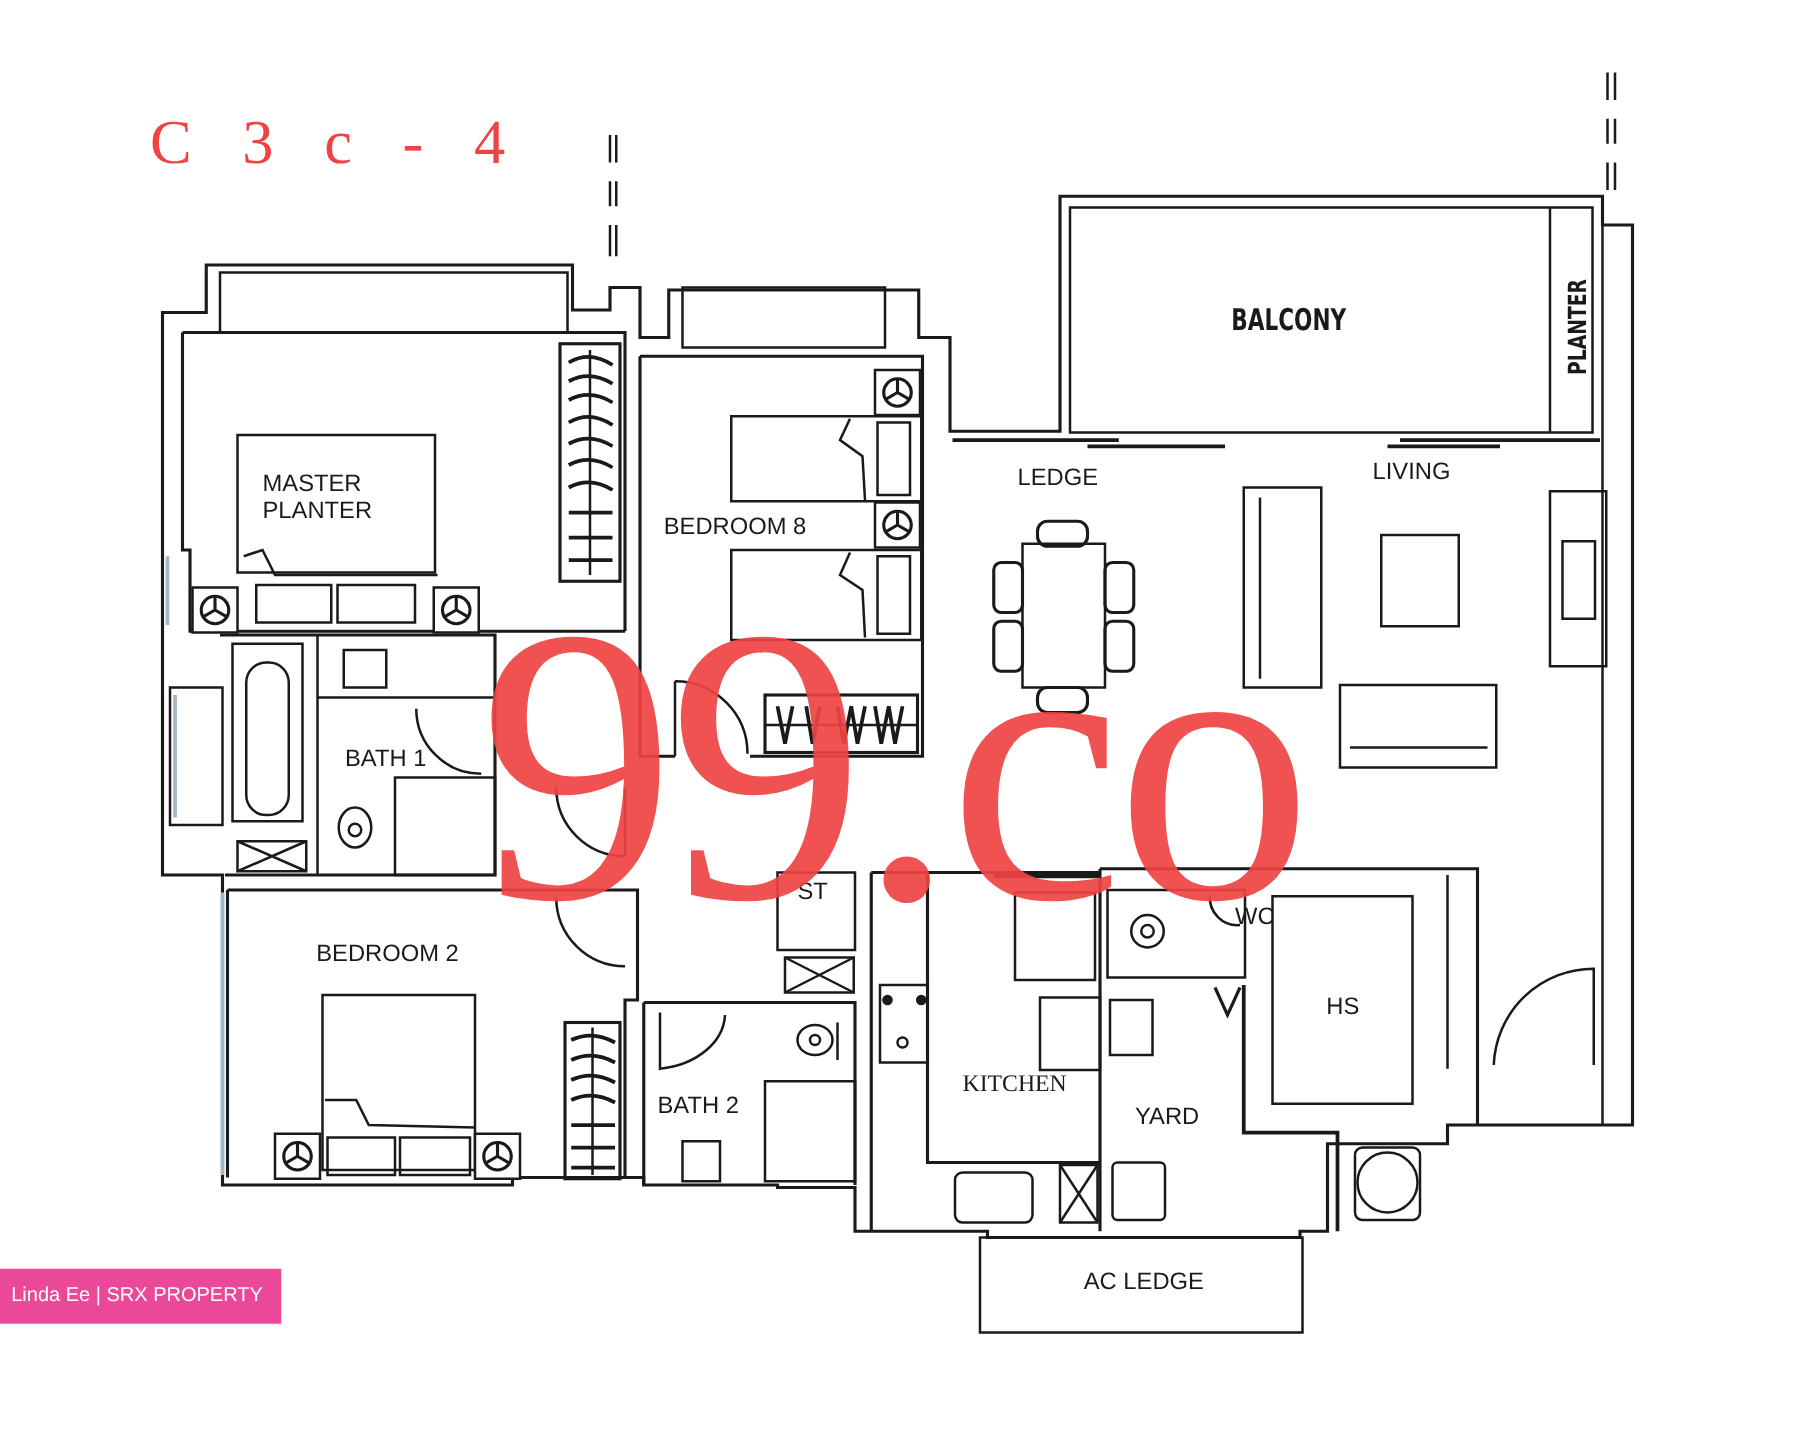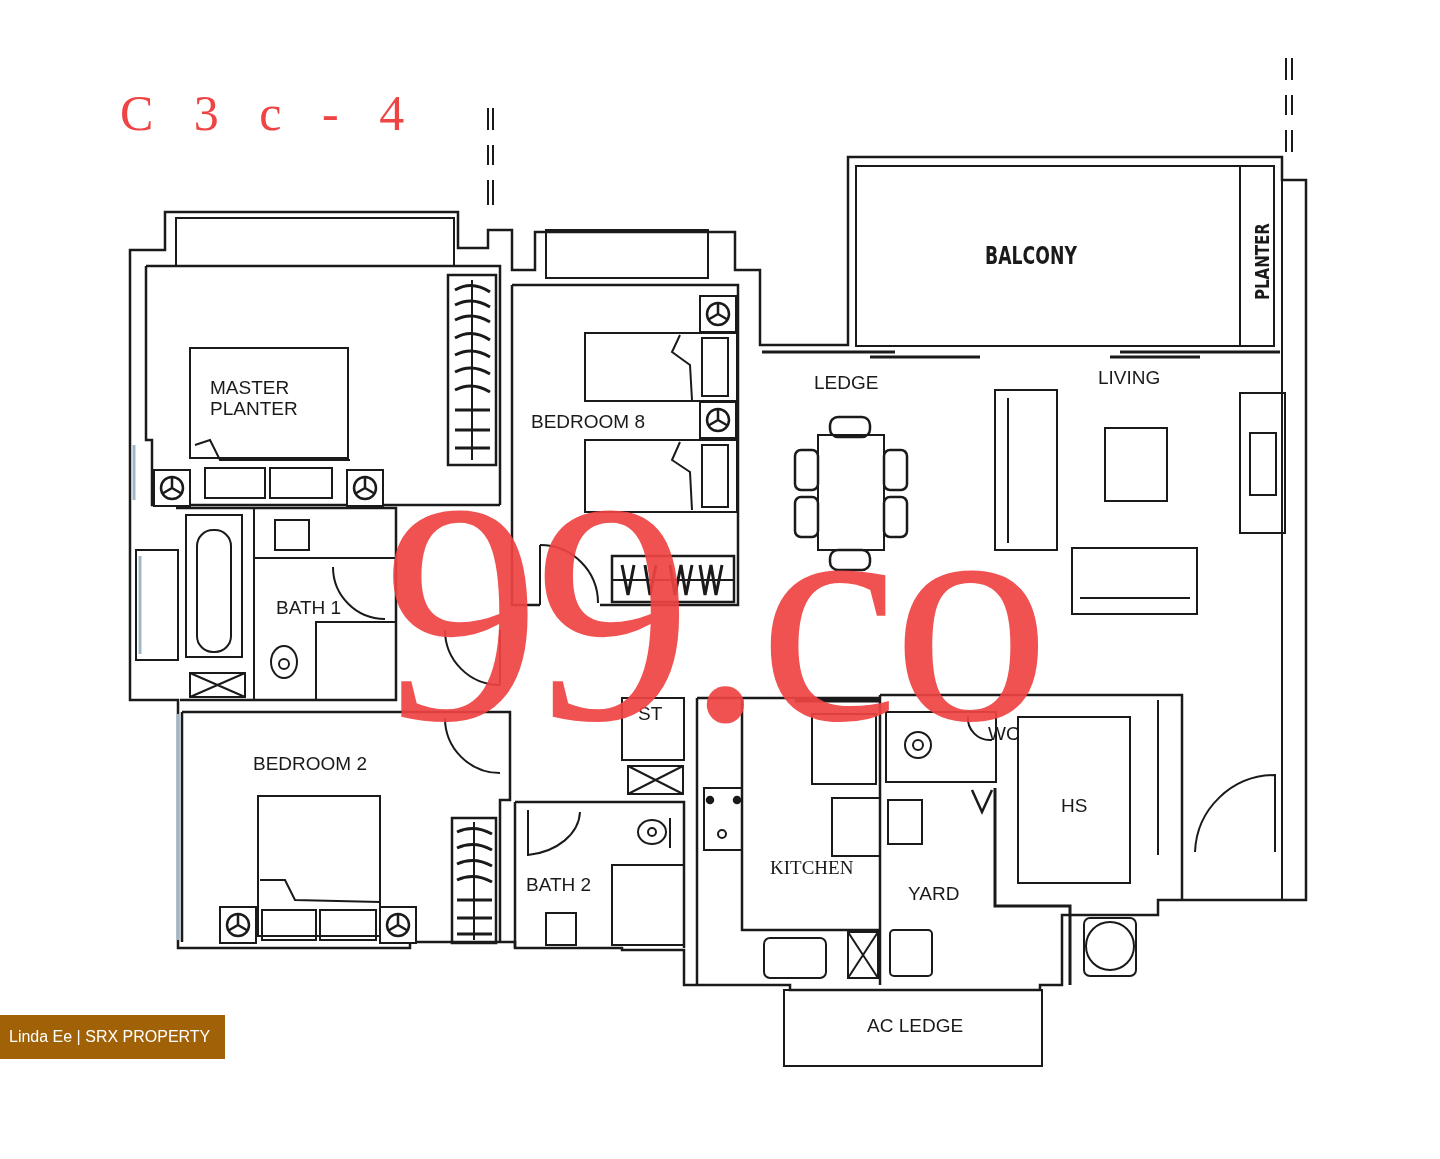--- a/index.html
+++ b/index.html
@@ -3,21 +3,21 @@
 <meta charset="utf-8">
 <style>
   html, body { margin:0; padding:0; }
   body { width:1440px; height:1159px; background:#ffffff; position:relative; overflow:hidden; font-family:"Liberation Sans", sans-serif; }
   #plan { position:absolute; left:0; top:0; width:1440px; height:1159px; }
   .title { position:absolute; left:120px; top:88px; font-family:"Liberation Serif", serif; font-size:50px; letter-spacing:14px; color:#ef4444; line-height:1;text-align:right; }
   .lbl { position:absolute; font-size:19px; color:#1a1a1a; line-height:1.1; white-space:nowrap; }
   .lbl-cond { position:absolute; font-family:"DejaVu Sans", sans-serif; font-weight:bold; font-size:24px; color:#1a1a1a; transform:scaleX(0.72); transform-origin:left center; white-space:nowrap; }
   .lbl-vert { position:absolute; font-family:"DejaVu Sans", sans-serif; font-weight:bold; font-size:20px; color:#1a1a1a; transform:rotate(-90deg) scaleX(0.75); transform-origin:left top; white-space:nowrap; }
   .wm { position:absolute; left:383px; top:455px; font-family:Liberation Serif, serif; font-size:315px; color:#ef4444; opacity:0.92; letter-spacing:-6px; line-height:1; pointer-events:none; }
-  .credit { position:absolute; left:0; top:1015px; width:225px; height:44px; background:#a16207; color:#ffffff; font-size:16px; line-height:44px; padding-left:9px; box-sizing:border-box; white-space:nowrap; }
+  .credit { position:absolute; left:0; top:1015px; width:225px; height:44px; background:#ec4899; color:#ffffff; font-size:16px; line-height:44px; padding-left:9px; box-sizing:border-box; white-space:nowrap; }
 </style>
 </head>
 <body>
 
 <svg id="plan" viewBox="0 0 1440 1159" xmlns="http://www.w3.org/2000/svg">
   <defs>
     <g id="lamp">
       <rect x="-18" y="-18" width="36" height="36" fill="#fff" stroke="#1a1a1a" stroke-width="2"></rect>
       <circle r="11" fill="none" stroke="#1a1a1a" stroke-width="2.5"></circle>
       <path d="M0,0 L0,-11 M0,0 L9.5,5.5 M0,0 L-9.5,5.5" stroke="#1a1a1a" stroke-width="2.5"></path>

